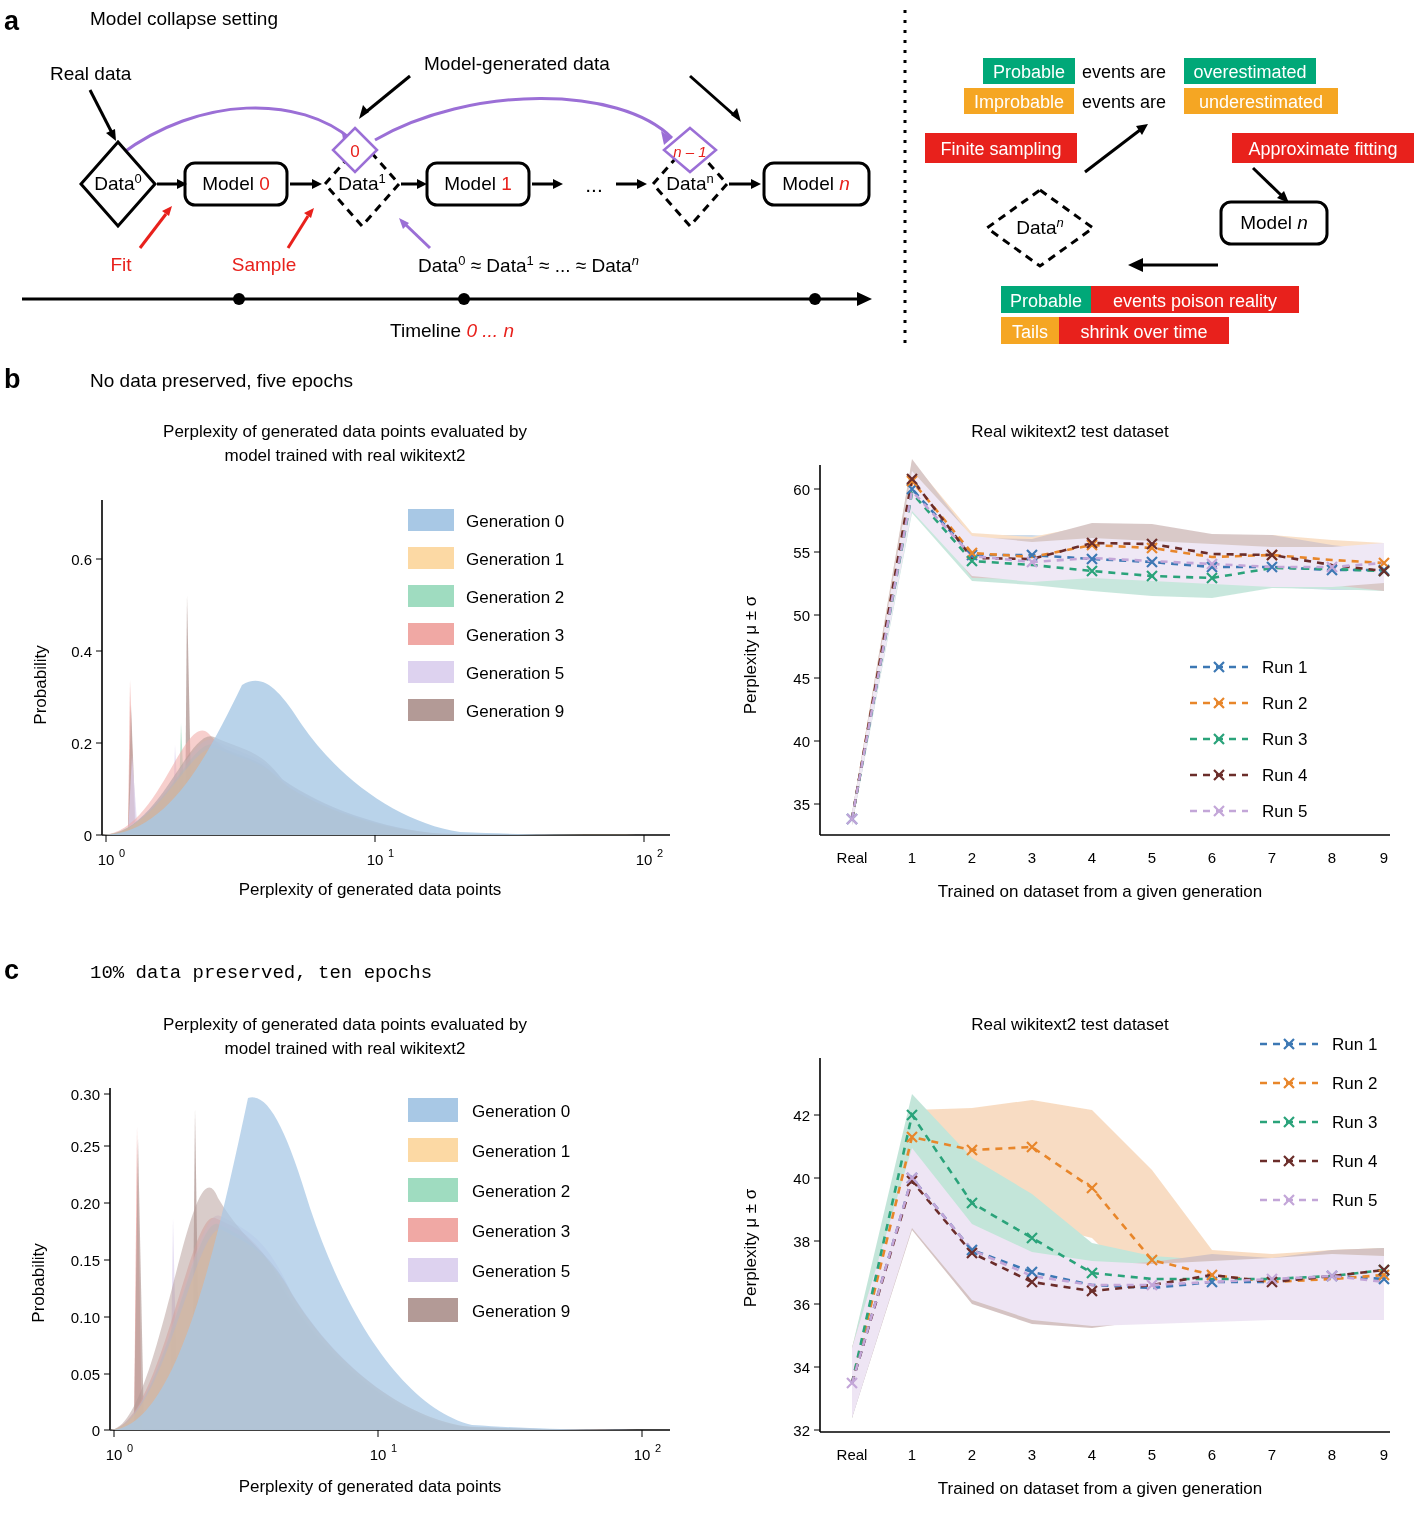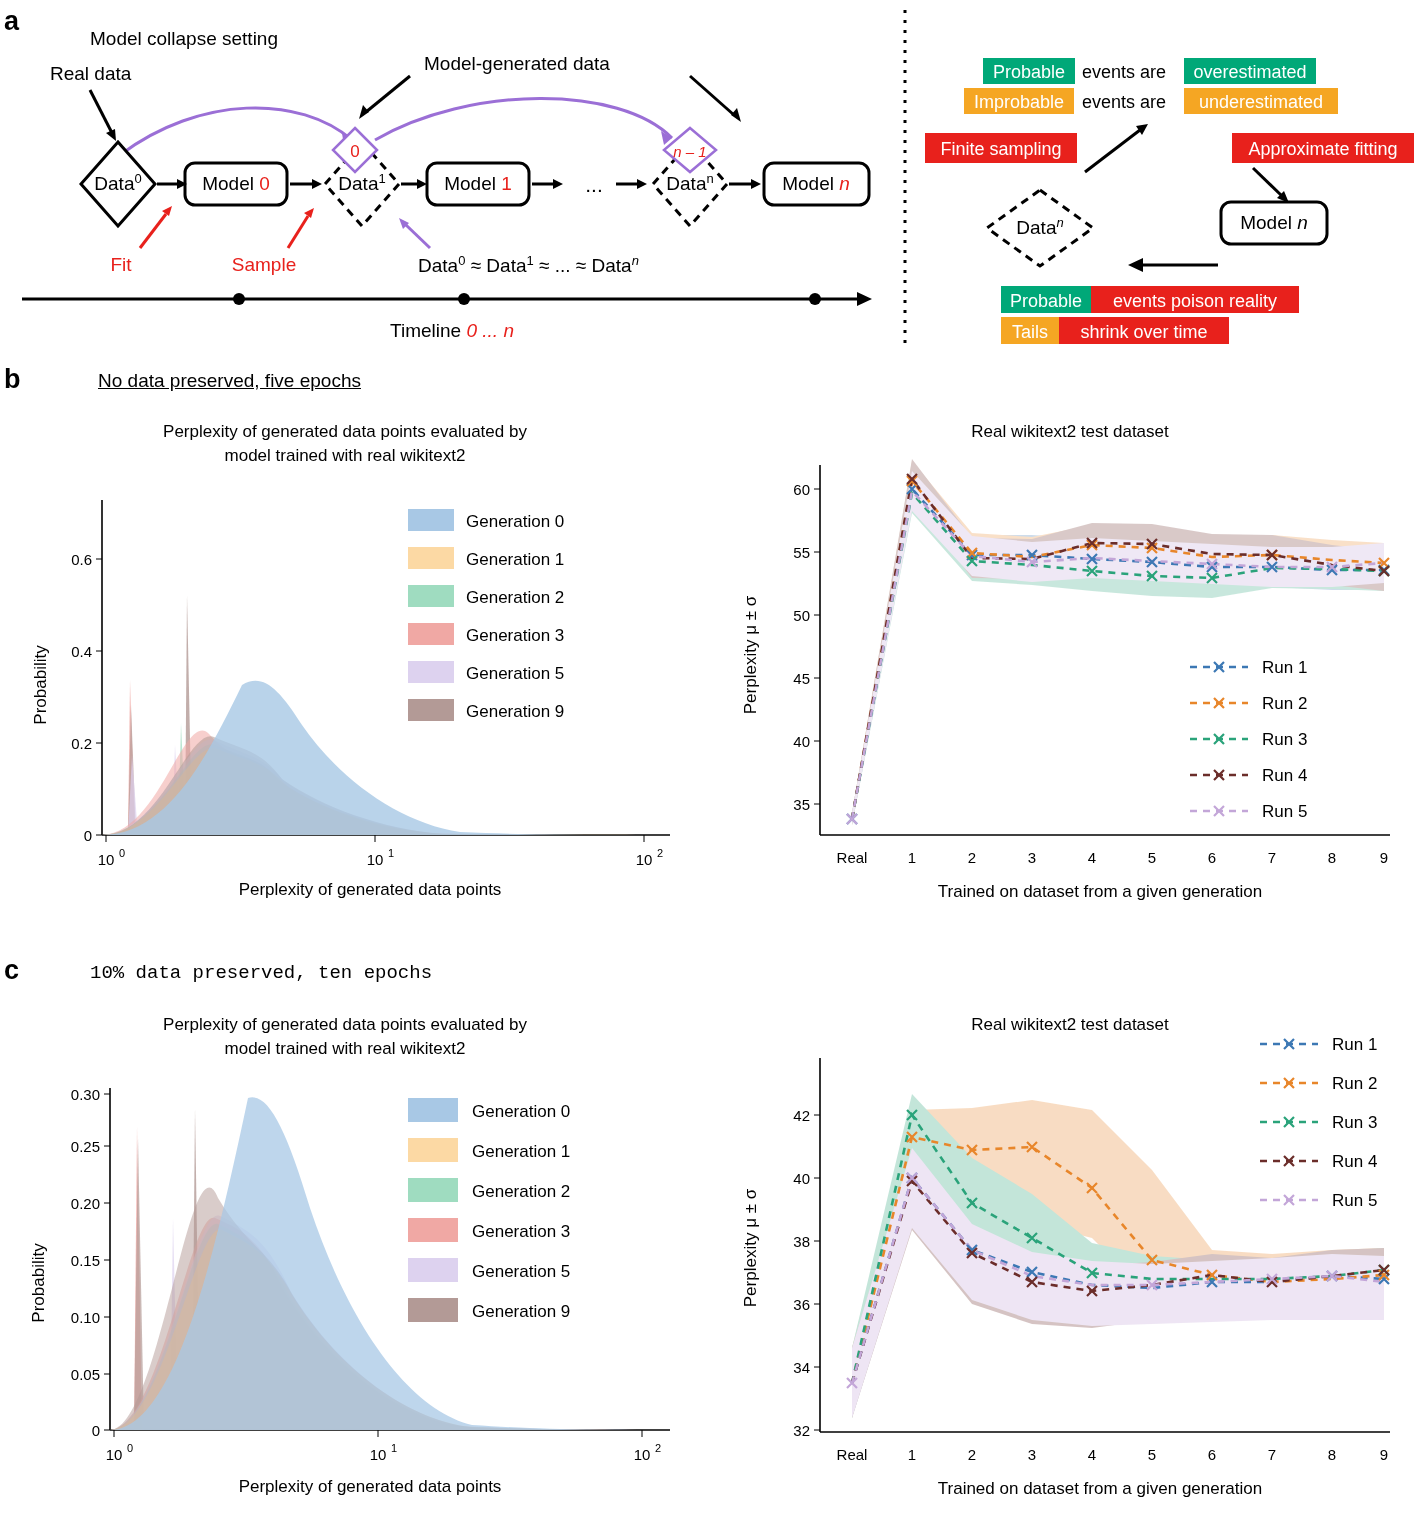--- a/index.html
+++ b/index.html
@@ -11,21 +11,21 @@
   .chart-title{font-size:17px;text-anchor:middle;}
   .axlab{font-size:17px;text-anchor:middle;}
   .tick{font-size:15px;}
   .legtxt{font-size:17px;}
   .dash{stroke-dasharray:7 6;}
 </style>
 </head>
 <body>
 
 <div class="panel-letter" style="left:4px;top:6px;">a</div>
-<div class="ttl" style="left:90px;top:28px;">Model collapse setting</div>
+<div class="ttl" style="left:90px;top:8px;">Model collapse setting</div>
 
 <svg class="abs" style="left:0;top:0;" width="1417" height="360">
 
   <line x1="905" y1="10" x2="905" y2="348" stroke="#000" stroke-width="3" stroke-dasharray="3 7"></line>
 
   <path d="M120 155 C 200 95, 300 95, 352 140" fill="none" stroke="#9b6fd6" stroke-width="3"></path>
   <polygon points="352,140 342,133 344,146" fill="#9b6fd6"></polygon>
   <path d="M375 140 C 470 85, 620 85, 672 138" fill="none" stroke="#9b6fd6" stroke-width="3"></path>
   <polygon points="672,138 661,131 664,145" fill="#9b6fd6"></polygon>
 
@@ -130,21 +130,21 @@
   <text x="1046" y="307" font-size="18" fill="#fff" text-anchor="middle">Probable</text>
   <rect x="1091" y="286" width="208" height="27" fill="#e8211c"></rect>
   <text x="1195" y="307" font-size="18" fill="#fff" text-anchor="middle">events poison reality</text>
   <rect x="1001" y="317" width="58" height="27" fill="#f5a623"></rect>
   <text x="1030" y="338" font-size="18" fill="#fff" text-anchor="middle">Tails</text>
   <rect x="1059" y="317" width="170" height="27" fill="#e8211c"></rect>
   <text x="1144" y="338" font-size="18" fill="#fff" text-anchor="middle">shrink over time</text>
 </svg>
 
 <div class="panel-letter" style="left:4px;top:364px;">b</div>
-<div class="ttl" style="left:98px;top:370px;text-decoration:underline;">No data preserved, five epochs</div>
+<div class="ttl" style="left:90px;top:370px;">No data preserved, five epochs</div>
 
 <svg class="abs" style="left:10px;top:405px;" width="690" height="500">
   <text x="335" y="32" class="chart-title">Perplexity of generated data points evaluated by</text>
   <text x="335" y="56" class="chart-title">model trained with real wikitext2</text>
 
   <line x1="92" y1="430" x2="660" y2="430" stroke="#000" stroke-width="1.6"></line>
   <line x1="92" y1="95" x2="92" y2="430" stroke="#000" stroke-width="1.6"></line>
 
   <g class="tick" text-anchor="end">
     <text x="82" y="436">0</text>

